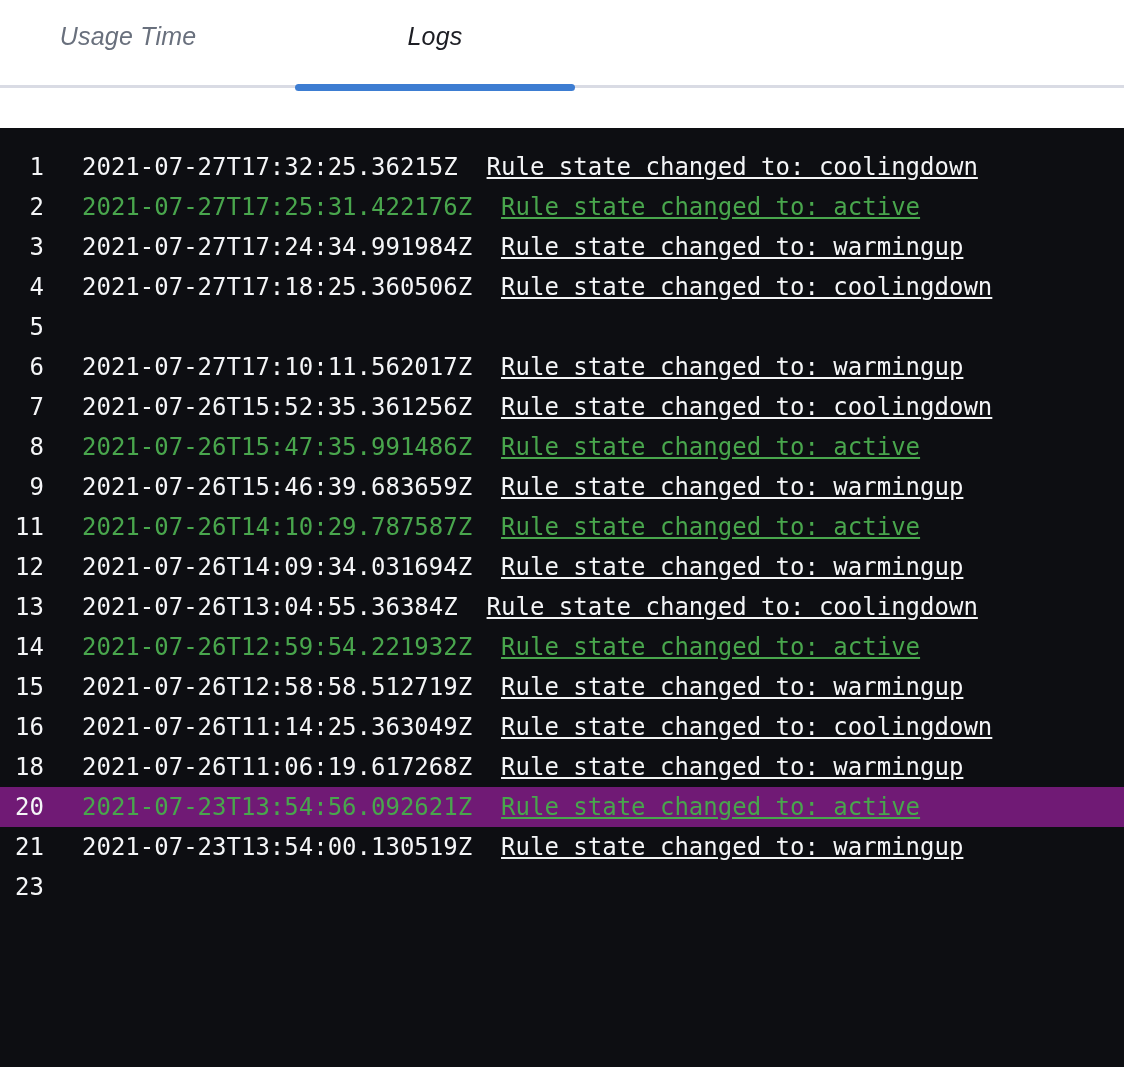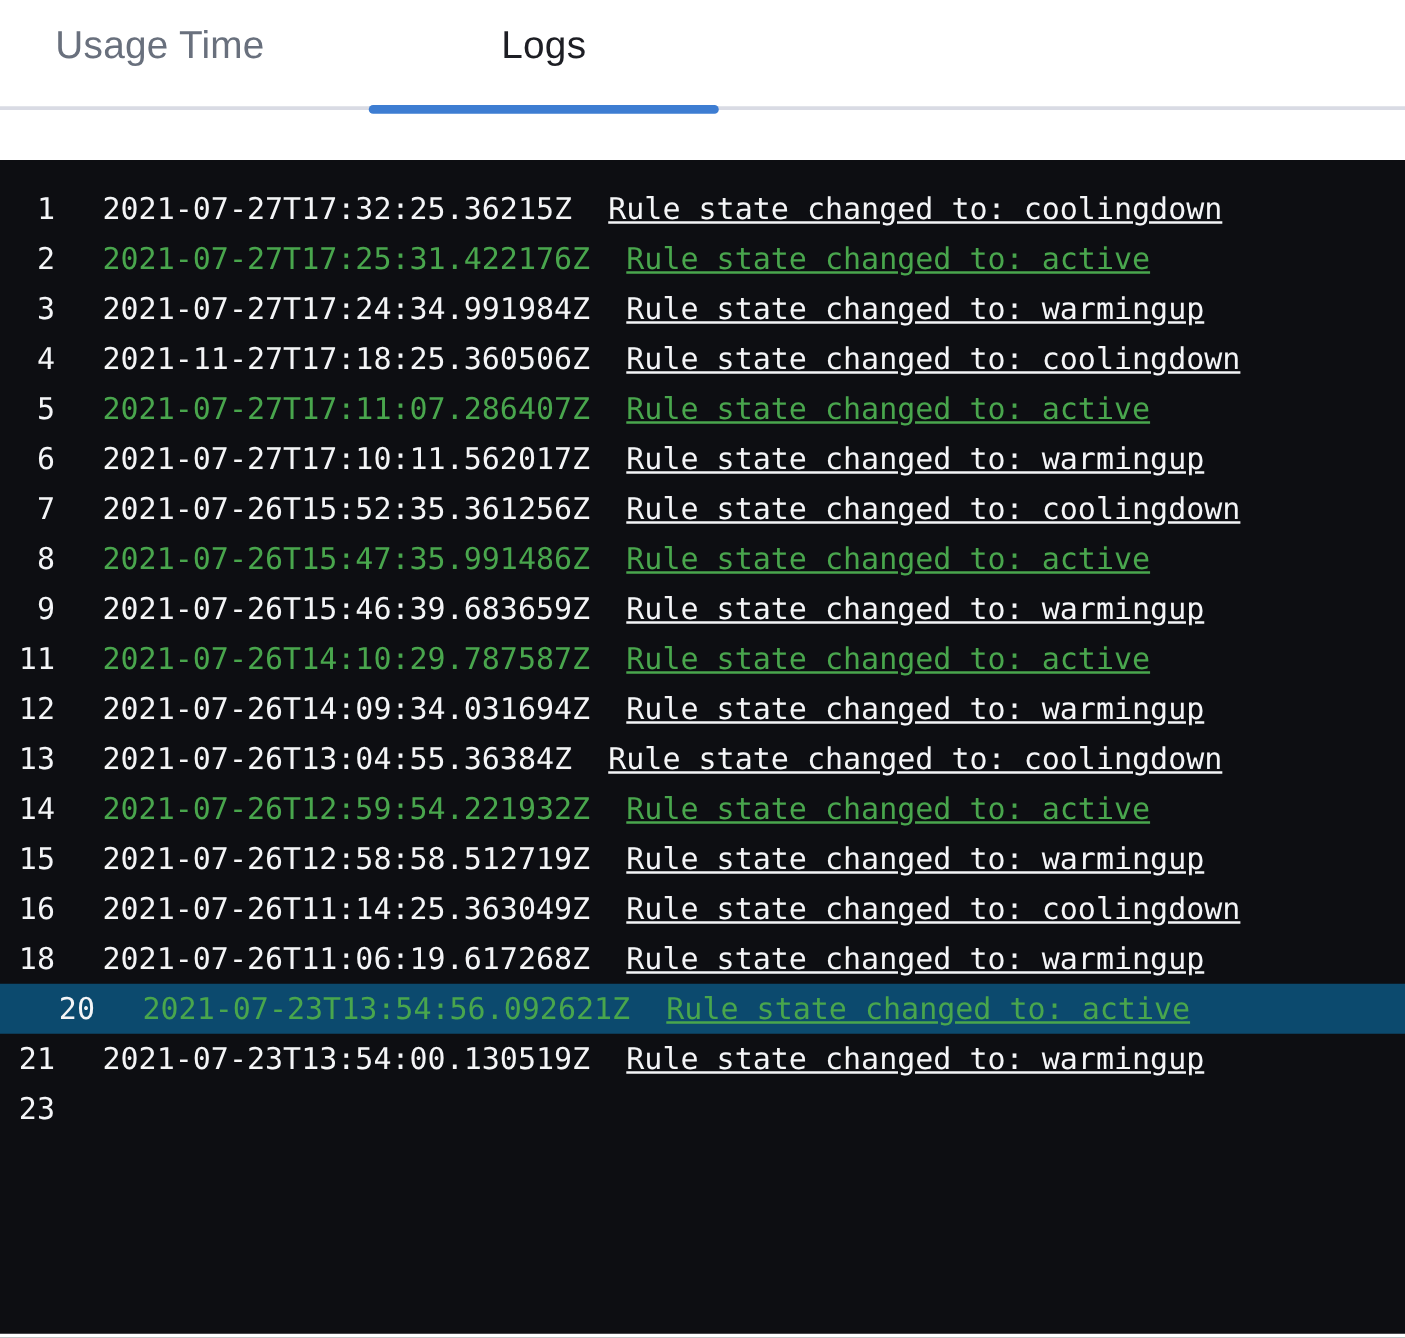--- a/index.html
+++ b/index.html
@@ -18,23 +18,24 @@
     padding: 22px 0 0 16px;
     border-bottom: 3px solid #d9dbe4;
     background: #ffffff;
   }
   .tab {
     position: relative;
     display: flex;
     justify-content: center;
     height: 66px;
     cursor: pointer;
-    font-size: 31px;
+    font-size: 25px;
     font-weight: 500;
     letter-spacing: 0.2px;
+    font-style: italic;
   }
   .tab-usage { width: 224px; }
   .tab-logs  { width: 280px; margin-left: 55px; }
   .tab .tab-label { color: #69707d; line-height: 28px; }
   .tab.active .tab-label { color: #1d1e24; text-align: right; }
   .tab.active::after {
     content: "";
     position: absolute;
     left: 0; right: 0;
     bottom: -3px;
@@ -54,21 +55,21 @@
     font-size: 24px;
     color: #f4f5f7;
     overflow: hidden;
   }
   .log-row {
     display: flex;
     height: 40px;
     line-height: 40px;
     white-space: pre;
   }
-  .log-row.highlighted { background: #0c4a6e; padding-left: 32px; }
+  .log-row.highlighted { background: #701a75; }
   .line-num {
     flex: none;
     width: 44px;
     text-align: right;
     color: #f4f5f7;
   }
   .line-text { margin-left: 38px; }
   .line-text .msg { margin-left: 2ch; text-decoration: underline; }
   .log-row.state-active .line-text { color: #49a64d; }
 </style>
@@ -94,25 +95,24 @@
     <div class="log-row state-active">
     <span class="line-num">2</span>
     <span class="line-text"><span class="ts">2021-07-27T17:25:31.422176Z</span><span class="msg">Rule state changed to: active</span></span>
   </div>
     <div class="log-row">
     <span class="line-num">3</span>
     <span class="line-text"><span class="ts">2021-07-27T17:24:34.991984Z</span><span class="msg">Rule state changed to: warmingup</span></span>
   </div>
     <div class="log-row">
     <span class="line-num">4</span>
-    <span class="line-text"><span class="ts">2021-11-27T17:18:25.360506Z</span><span class="msg">Rule state changed to: coolingdown</span></span>
+    <span class="line-text"><span class="ts">2021-07-27T17:18:25.360506Z</span><span class="msg">Rule state changed to: coolingdown</span></span>
   </div>
     <div class="log-row state-active">
     <span class="line-num">5</span>
-    <span class="line-text"><span class="ts">2021-07-27T17:11:07.286407Z</span><span class="msg">Rule state changed to: active</span></span>
   </div>
     <div class="log-row">
     <span class="line-num">6</span>
     <span class="line-text"><span class="ts">2021-07-27T17:10:11.562017Z</span><span class="msg">Rule state changed to: warmingup</span></span>
   </div>
     <div class="log-row">
     <span class="line-num">7</span>
     <span class="line-text"><span class="ts">2021-07-26T15:52:35.361256Z</span><span class="msg">Rule state changed to: coolingdown</span></span>
   </div>
     <div class="log-row state-active">

